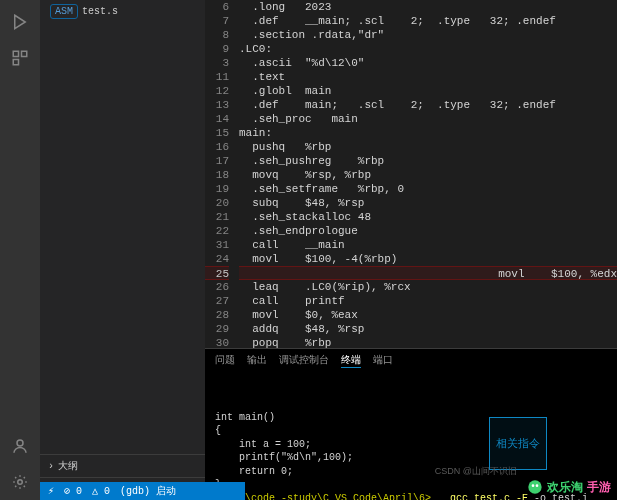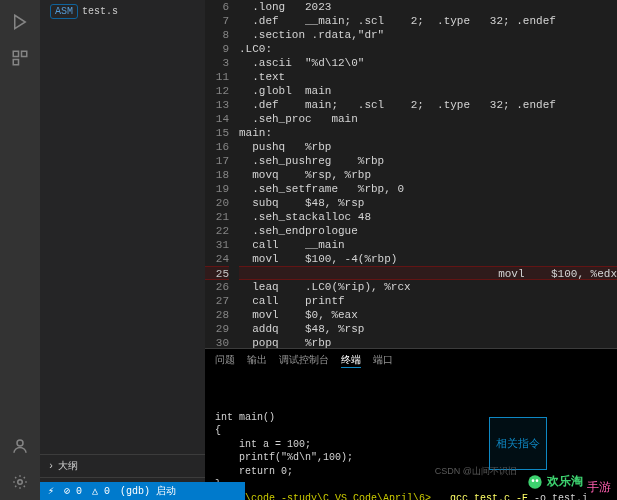--- a/index.html
+++ b/index.html
@@ -156,28 +156,27 @@
     display: flex;
     align-items: center;
     padding: 0 8px;
     gap: 10px;
     width: 205px;
   }
   .watermark {
     position: absolute;
     bottom: 4px; right: 6px;
     display: flex;
-    align-items: center;
     gap: 4px;
     font-family: 'Microsoft YaHei', sans-serif;
     font-size: 12px;
     z-index: 5;
   }
   .wm-green { color: #3dd16f; font-weight: bold; }
-  .wm-pink  { color: #ff5fb0; font-weight: normal; margin-top: 12px; }
+  .wm-pink  { color: #ff5fb0; font-weight: bold; }
   .wm-icon {
     width: 16px; height: 16px;
     display: inline-block;
     position: relative;
   }
   .csdn {
     position: absolute;
     bottom: 22px;
     right: 100px;
     color: #5a5a5a;

